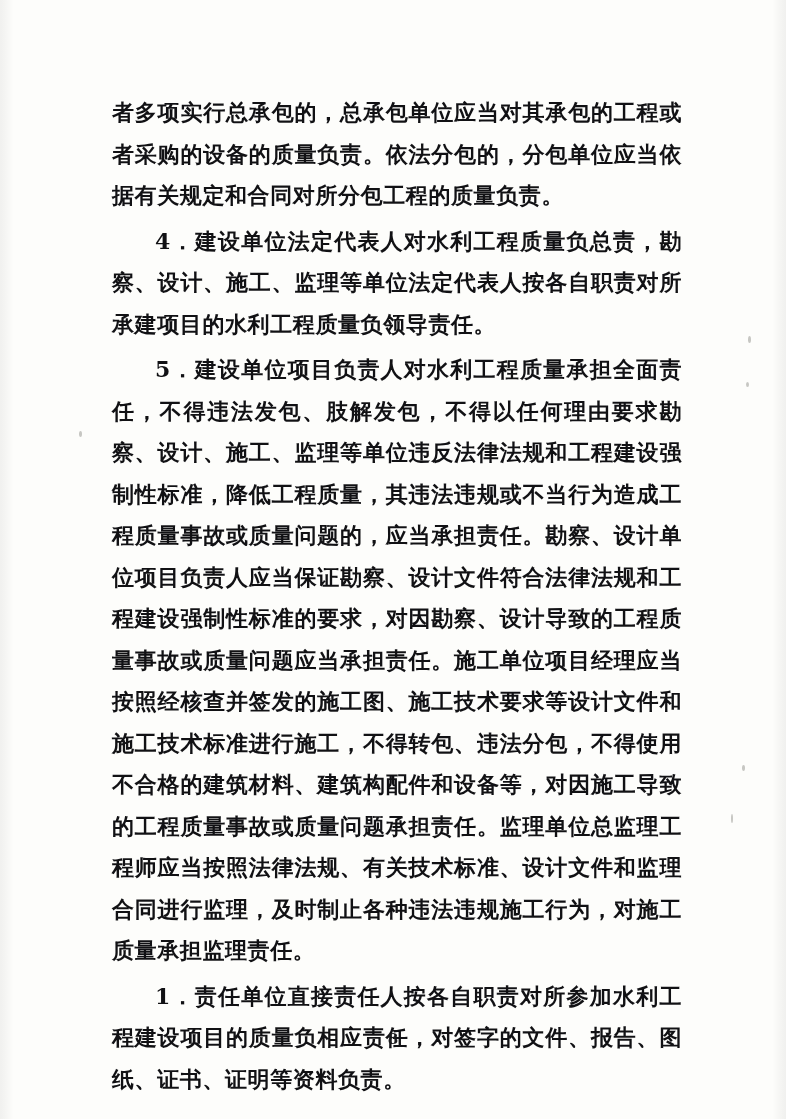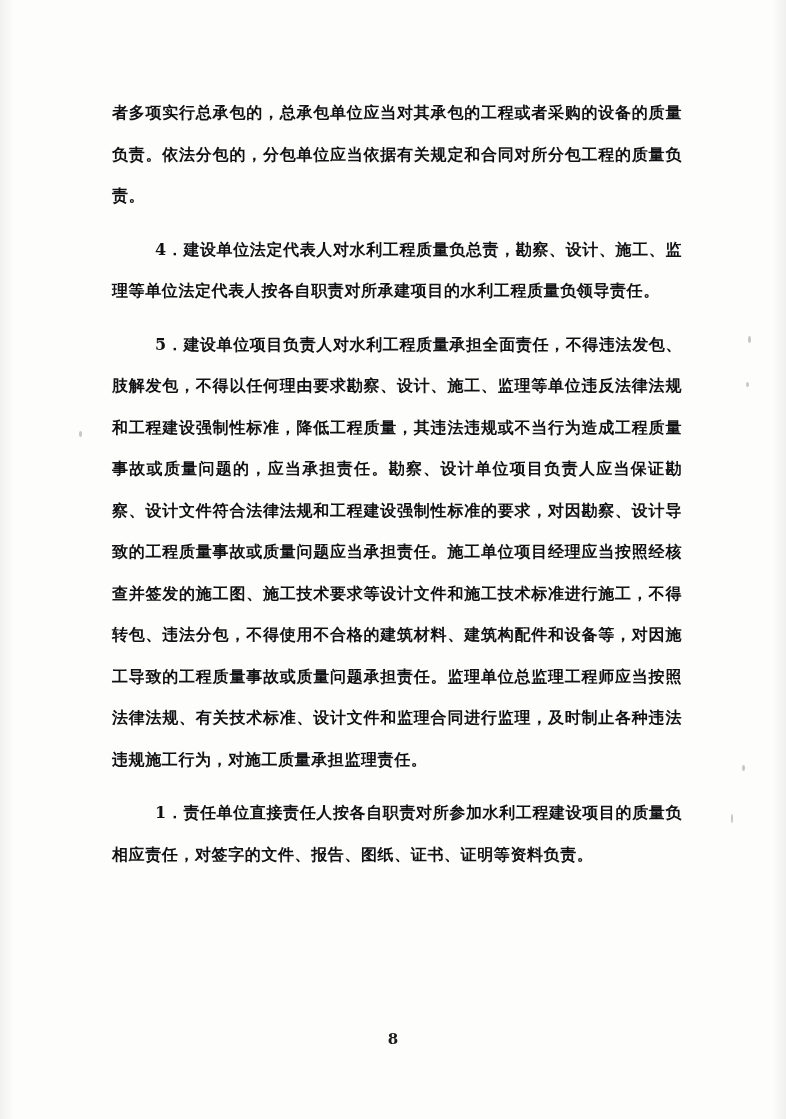--- a/index.html
+++ b/index.html
@@ -21,34 +21,34 @@
     background: #fdfdfb;
   }
   .page-inner {
     position: absolute;
     left: 112px;
     top: 92px;
     width: 570px;
   }
   .para {
     margin: 0 0 0 0;
-    font-size: 16px;
+    font-size: 22px;
     line-height: 41.5px;
     letter-spacing: 0.6px;
     text-align: justify;
     text-justify: inter-ideograph;
     font-family: "DejaVu Serif", "Liberation Serif", serif;
     font-weight: 600;
     color: #111114;
   }
   .para.indent {
     text-indent: 43px;
   }
   .para + .para {
-    margin-top: 12px;
+    margin-top: 4px;
   }
   .page-number {
     position: absolute;
     left: 0;
     top: 1030px;
     width: 786px;
     text-align: center;
     font-size: 15px;
     font-family: "DejaVu Serif", "Liberation Serif", serif;
     font-weight: 600;

